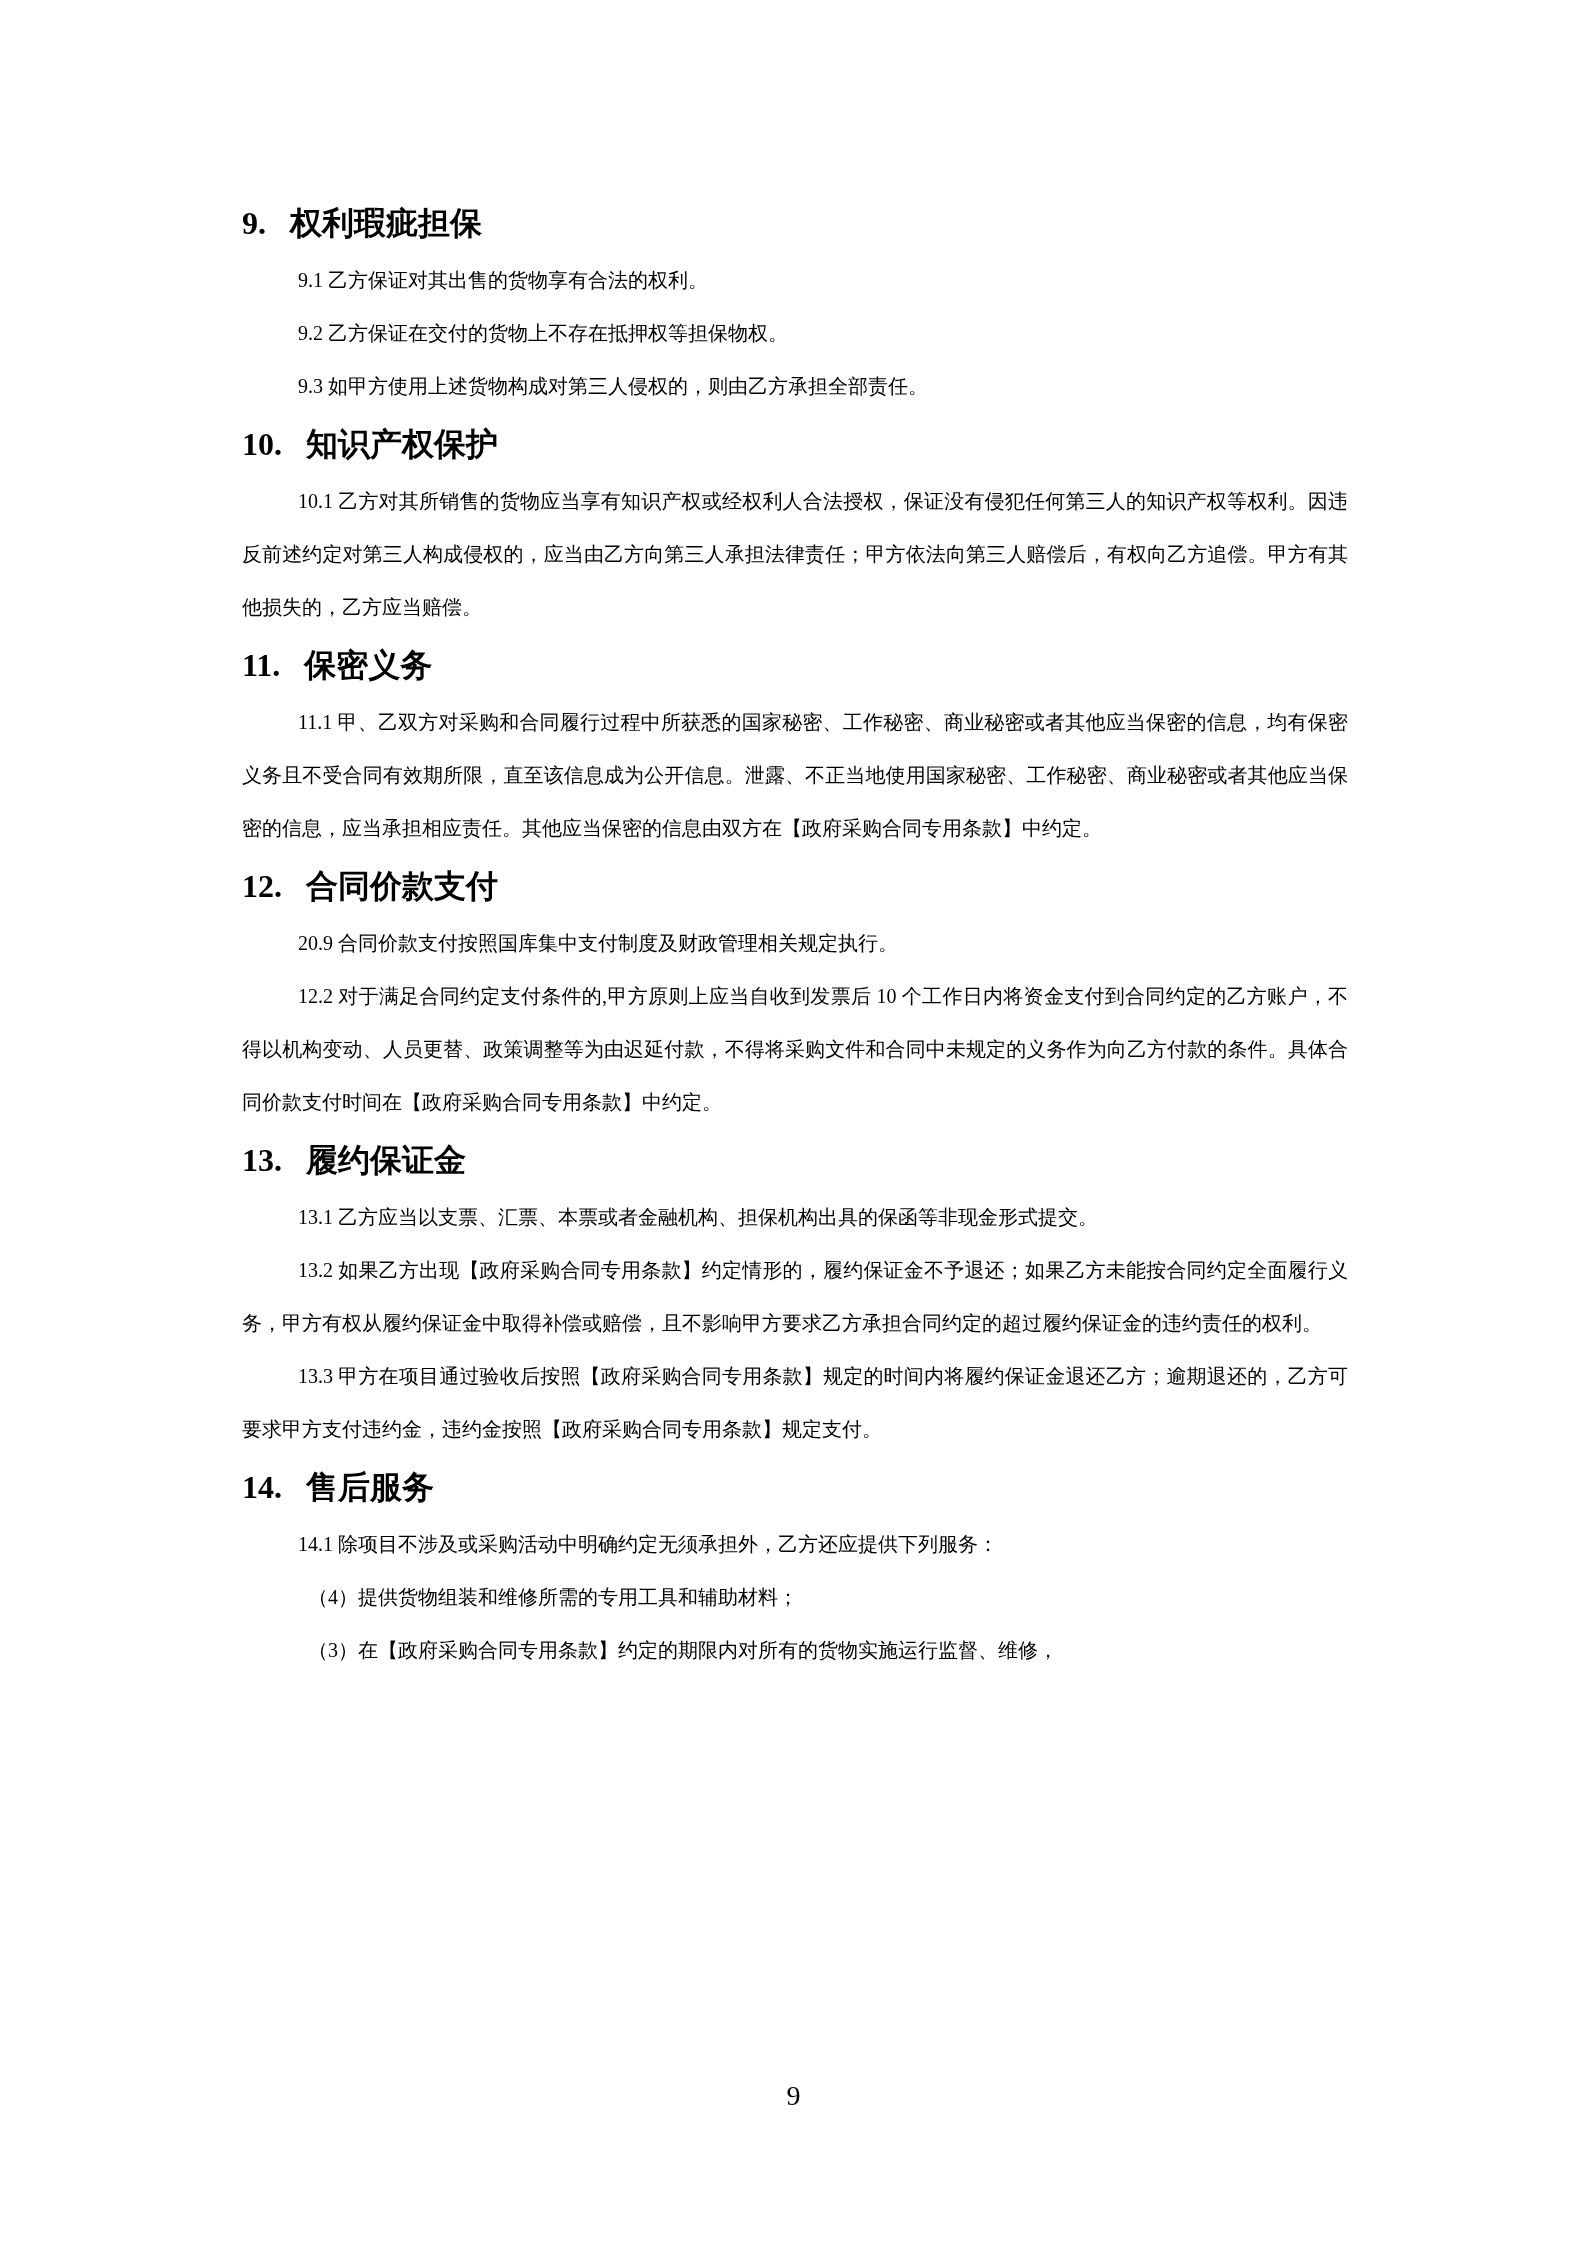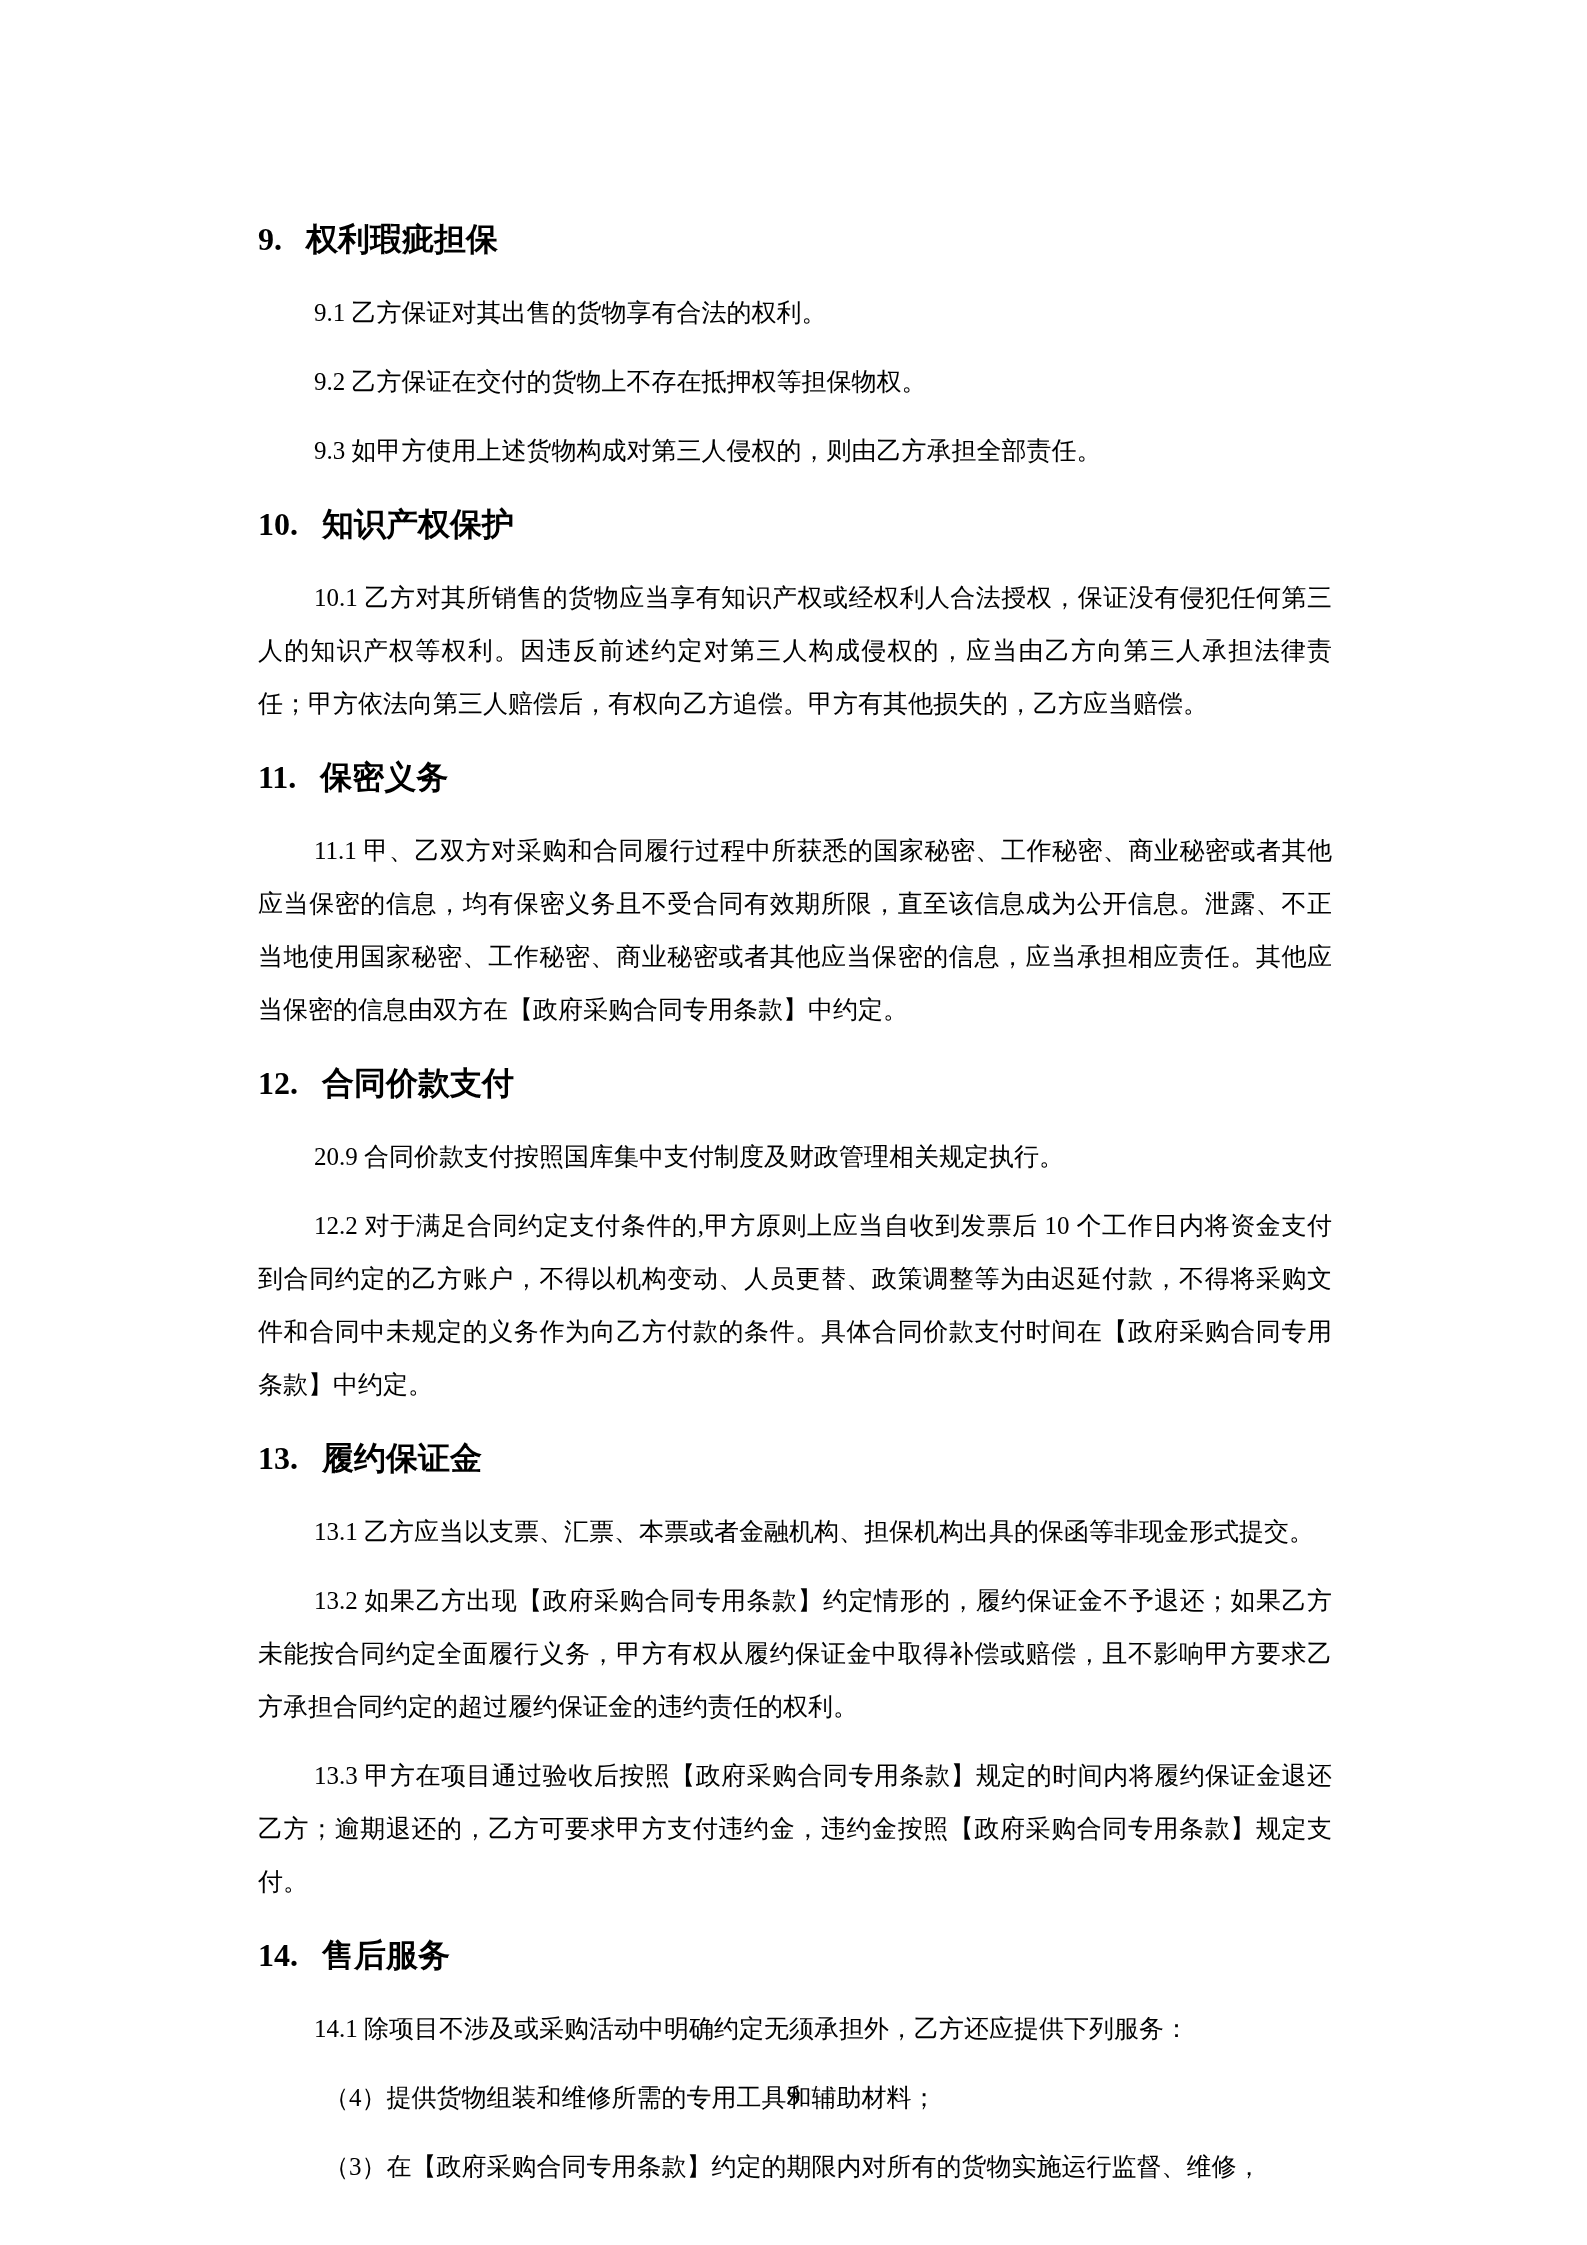--- a/index.html
+++ b/index.html
@@ -16,34 +16,34 @@
     font-family: "Liberation Serif", "DejaVu Serif", serif;
     overflow: hidden;
   }
   .content {
     position: absolute;
     left: 242px;
     top: 192px;
     width: 1106px;
   }
   .content p {
-    margin: 16px;
+    margin: 0;
     padding: 0;
   }
   .heading {
     font-size: 32px;
     line-height: 62px;
     font-weight: 700;
     text-align: left;
   }
   .h-num {
     margin-right: 24px;
   }
   .body-para {
-    font-size: 25px;
+    font-size: 20px;
     line-height: 53px;
     text-align: justify;
   }
   .clause {
     text-indent: 56px;
   }
   .list-item {
     text-indent: 66px;
   }
   .bold {

